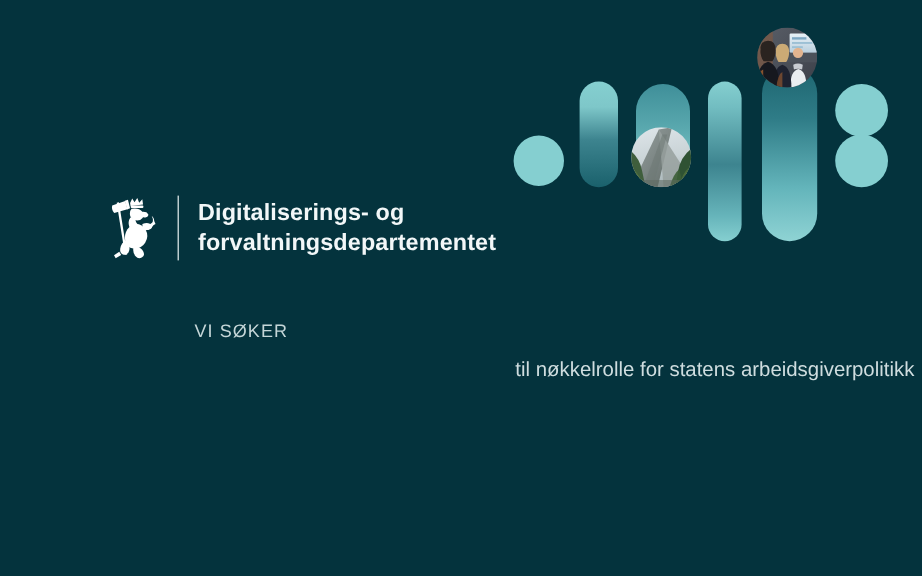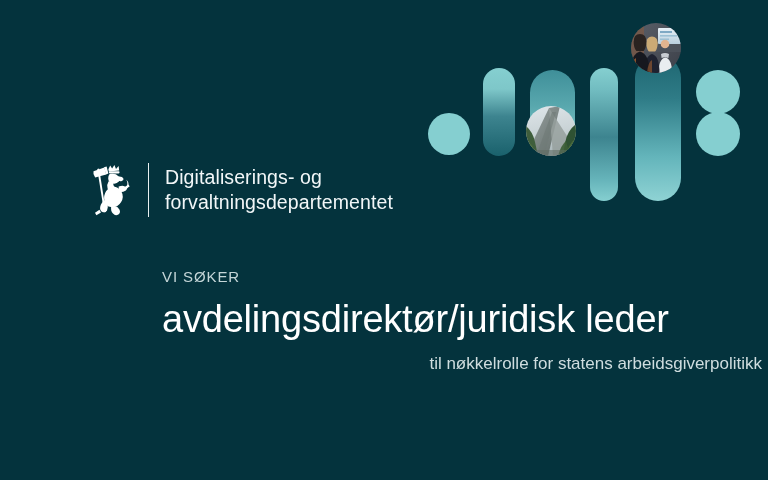--- a/index.html
+++ b/index.html
@@ -43,21 +43,21 @@
     height:54px;
     background:#e8f0f1;
     margin-left:18px;
     margin-right:16px;
     flex:0 0 auto;
   }
   #brand-name {
     color:#f2f7f8;
     font-size:19.5px;
     line-height:1.28;
-    font-weight:400;
+    font-weight:700;
     letter-spacing:0.1px;
     white-space:pre-line;
   }
 
   
   #copy {
     position:absolute;
     left:162px; top:268px;
     width:600px;
   }
@@ -235,17 +235,16 @@
     </svg>
 
     <div id="brand-rule"></div>
 
     <div id="brand-name">Digitaliserings- og
 forvaltningsdepartementet</div>
   </div>
 
   <div id="copy">
     <div id="eyebrow">VI SØKER</div>
-    <h1 id="headline">avdelingsdirektør/juridisk leder</h1>
     <div id="subhead">til nøkkelrolle for statens arbeidsgiverpolitikk</div>
   </div>
 
 </div>
 
 </body></html>

